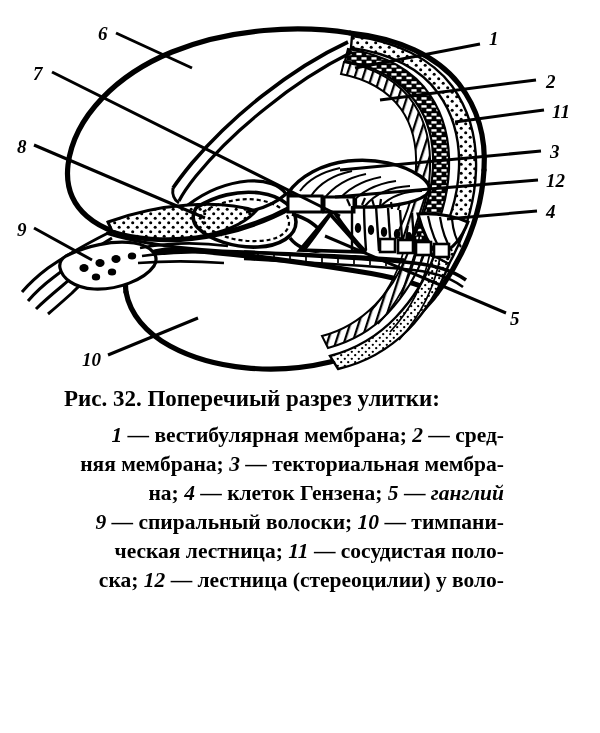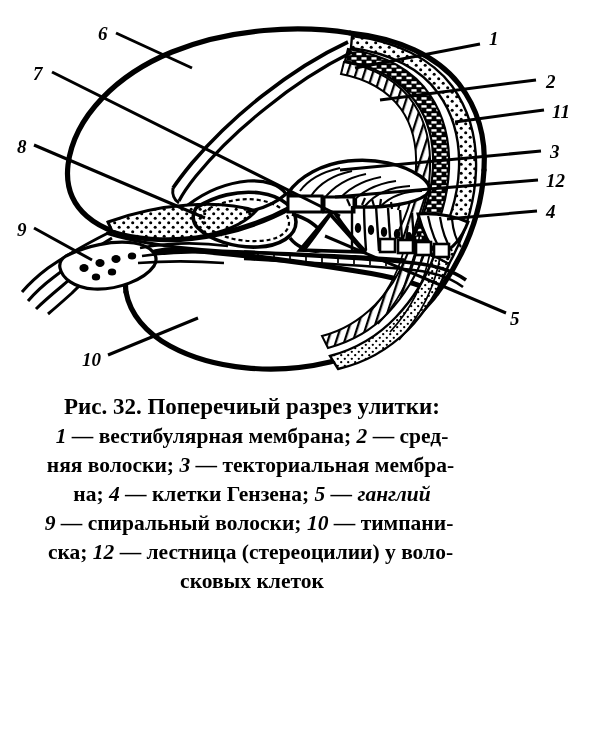--- a/index.html
+++ b/index.html
@@ -16,40 +16,40 @@
   #figure svg{display:block;width:600px;height:390px;}
 
   .lbl{
     font-family:"Liberation Serif","DejaVu Serif",serif;
     font-style:italic;font-weight:700;
     font-size:19px;
     fill:#000;
   }
 
   #caption{
-    position:absolute;left:0;top:392px;width:504px;
+    position:absolute;left:0;top:384px;width:504px;
     text-align:center;
   }
   .cap-title{
     font-family:"Liberation Serif","DejaVu Serif",serif;
     font-weight:700;
     font-size:23px;
     line-height:29px;
     letter-spacing:0px;
     white-space:nowrap;
   }
   .cap-line{
     font-family:"Liberation Serif","DejaVu Serif",serif;
     font-weight:700;
     font-size:21.5px;
     line-height:29px;
     white-space:nowrap;
   }
   .cap-line i{font-style:italic;}
-  .legend-lines{margin-top:1px;}
+  .legend-lines{margin-top:8px;text-align:right;}
 </style>
 </head>
 <body>
 
 <div id="figure">
   <svg viewBox="0 0 600 390" xmlns="http://www.w3.org/2000/svg">
     <defs>
 
       <pattern id="dots" width="9" height="9" patternUnits="userSpaceOnUse">
         <rect width="9" height="9" fill="#fff"></rect>
@@ -347,19 +347,19 @@
       <text class="lbl" x="17" y="236" text-anchor="start">9</text>
       <text class="lbl" x="82" y="366" text-anchor="start">10</text>
     </g>
   </svg>
 </div>
 
 <div id="caption">
   <div class="cap-title">Рис. 32. Поперечиый разрез улитки:</div>
   <div class="legend-lines" id="legend-lines">
       <div class="cap-line"><i>1</i><span> — вестибулярная мембрана; </span><i>2</i><span> — сред-</span></div>
-      <div class="cap-line" style="margin-left: -3px;"><span>няя волоски; </span><i>3</i><span> — текториальная мембра-</span></div>
-      <div class="cap-line"><span>на; </span><i>4</i><span> — клетки Гензена; </span><i>5</i><span> — </span><i>ганглий</i></div>
+      <div class="cap-line" style="margin-left: -3px;"><span>няя мембрана; </span><i>3</i><span> — текториальная мембра-</span></div>
+      <div class="cap-line"><span>на; </span><i>4</i><span> — клеток Гензена; </span><i>5</i><span> — </span><i>ганглий</i></div>
       <div class="cap-line" style="margin-left: -6px;"><i>9</i><span> — спиральный волоски; </span><i>10</i><span> — тимпани-</span></div>
+      <div class="cap-line"><span>ческая лестница; </span><i>11</i><span> — сосудистая поло-</span></div>
       <div class="cap-line" style="margin-left: -3px;"><span>ска; </span><i>12</i><span> — лестница (стереоцилии) у воло-</span></div>
-      <div class="cap-line"><span>сковых клеток</span></div>
     </div>
 </div>
 
 </body></html>

